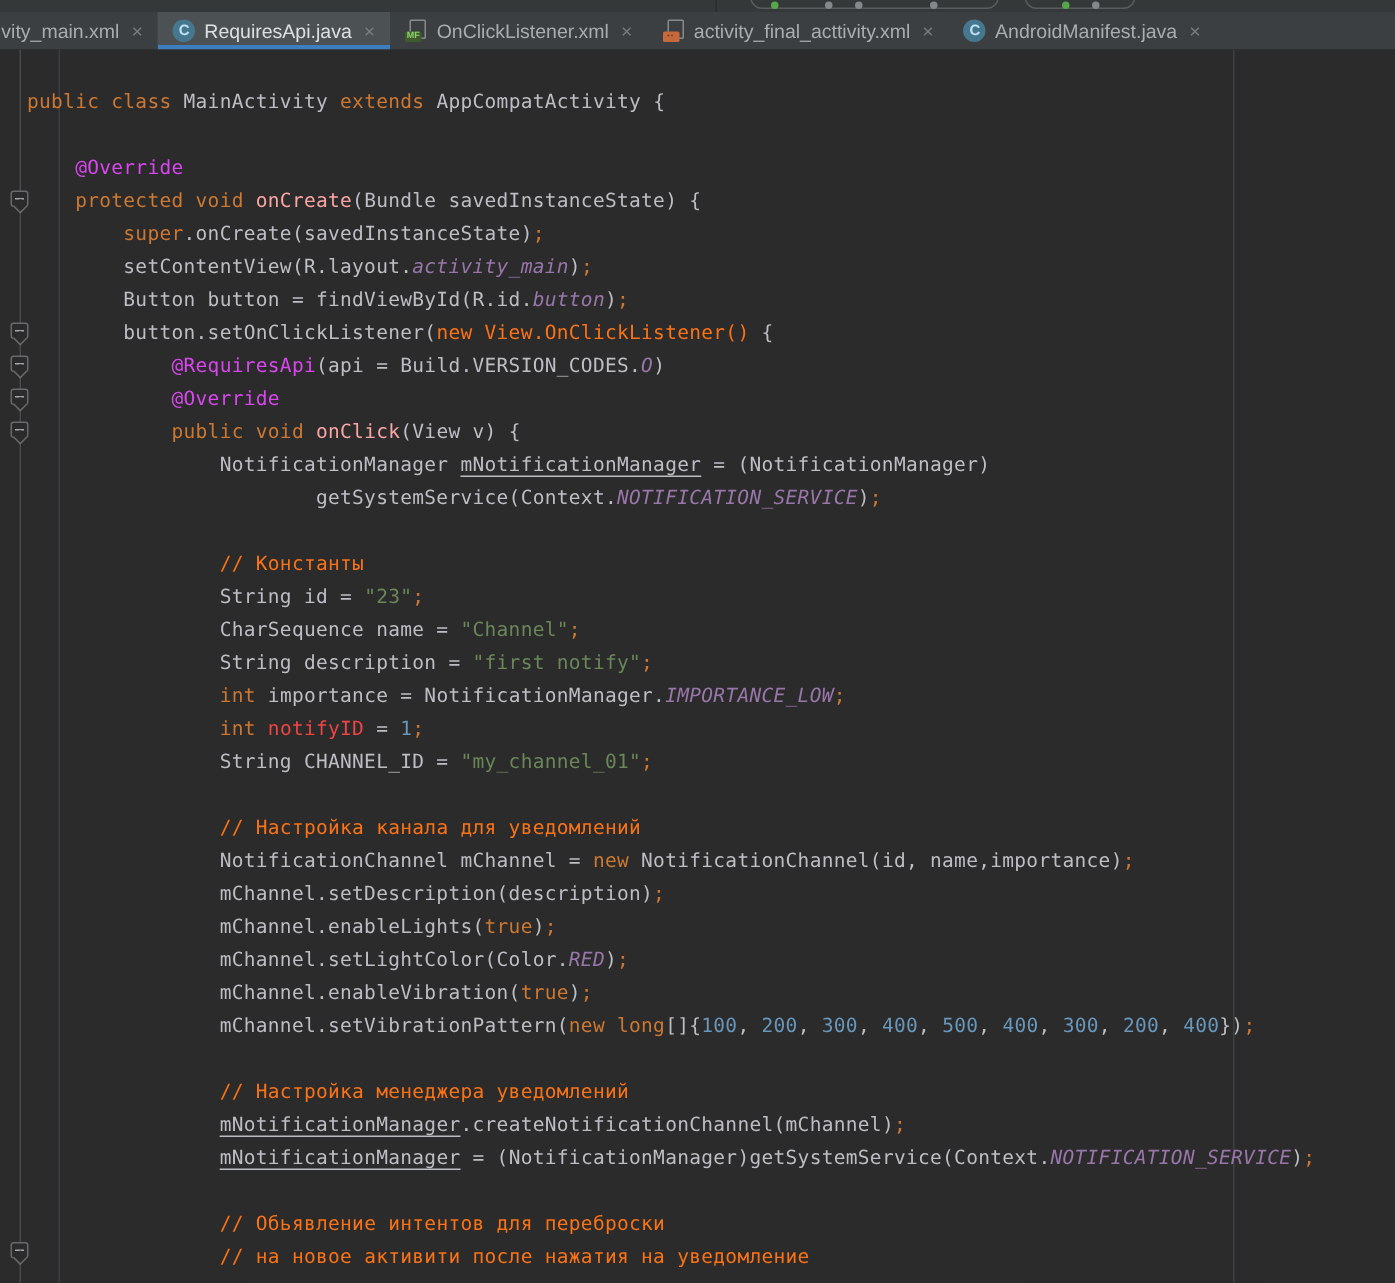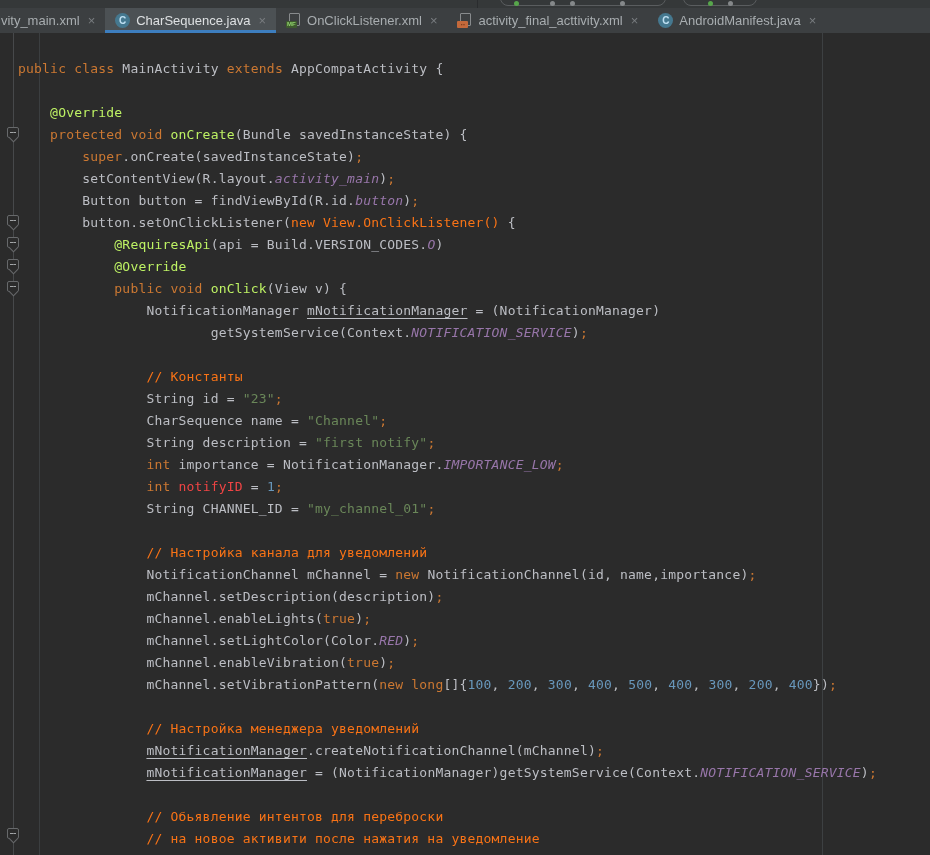--- a/index.html
+++ b/index.html
@@ -51,22 +51,22 @@
   .fold::after  { content:""; position:absolute; left:2px; bottom:-4px; width:6px; height:6px;
                   border-right:1px solid #67696B; border-bottom:1px solid #67696B;
                   transform:rotate(45deg); background:#2B2B2B; }
 
   .code { position:absolute; left:18px; top:25px; right:0;
           font-family:"DejaVu Sans Mono","Liberation Mono",monospace;
           font-size:13px; line-height:22px; letter-spacing:0.2px; white-space:pre; }
   .code-line { height:22px; }
   .c-pl  { color:#BCBEC4; }
   .c-kw  { color:#CC7832; }
-  .c-an  { color:#bef264; }
-  .c-fn  { color:#bef264;text-align:right; }
+  .c-an  { color:#d946ef; }
+  .c-fn  { color:#fca5a5;text-align:right; }
   .c-st  { color:#6A8759; }
   .c-nm  { color:#6897BB; }
   .c-cm  { color:#f97316; }
   .c-dim { color:#ef4444; }
   .c-cst { color:#9876AA; font-style:italic; }
   .c-fld { color:#BCBEC4; text-decoration:underline; text-underline-offset:3px; }
 
   
   .bottombar { height:26px; background:#3C3F41; border-top:1px solid #313335;
                display:flex; align-items:flex-start; padding:4px 0 0 6px;
@@ -90,21 +90,21 @@
   <span class="ts-dot gray" style="left:728px"></span>
 </div>
 
 <div class="tabbar">
     <div class="tab first">
       <span class="tab-label">ivity_main.xml</span>
       <span class="tab-close">×</span>
     </div>
     <div class="tab active">
       <span class="ficon ficon-class">C</span>
-      <span class="tab-label">CharSequence.java</span>
+      <span class="tab-label">RequiresApi.java</span>
       <span class="tab-close">×</span>
     </div>
     <div class="tab">
       <span class="ficon ficon-manifest"></span>
       <span class="tab-label">OnClickListener.xml</span>
       <span class="tab-close">×</span>
     </div>
     <div class="tab">
       <span class="ficon ficon-layout"></span>
       <span class="tab-label">activity_final_acttivity.xml</span>

